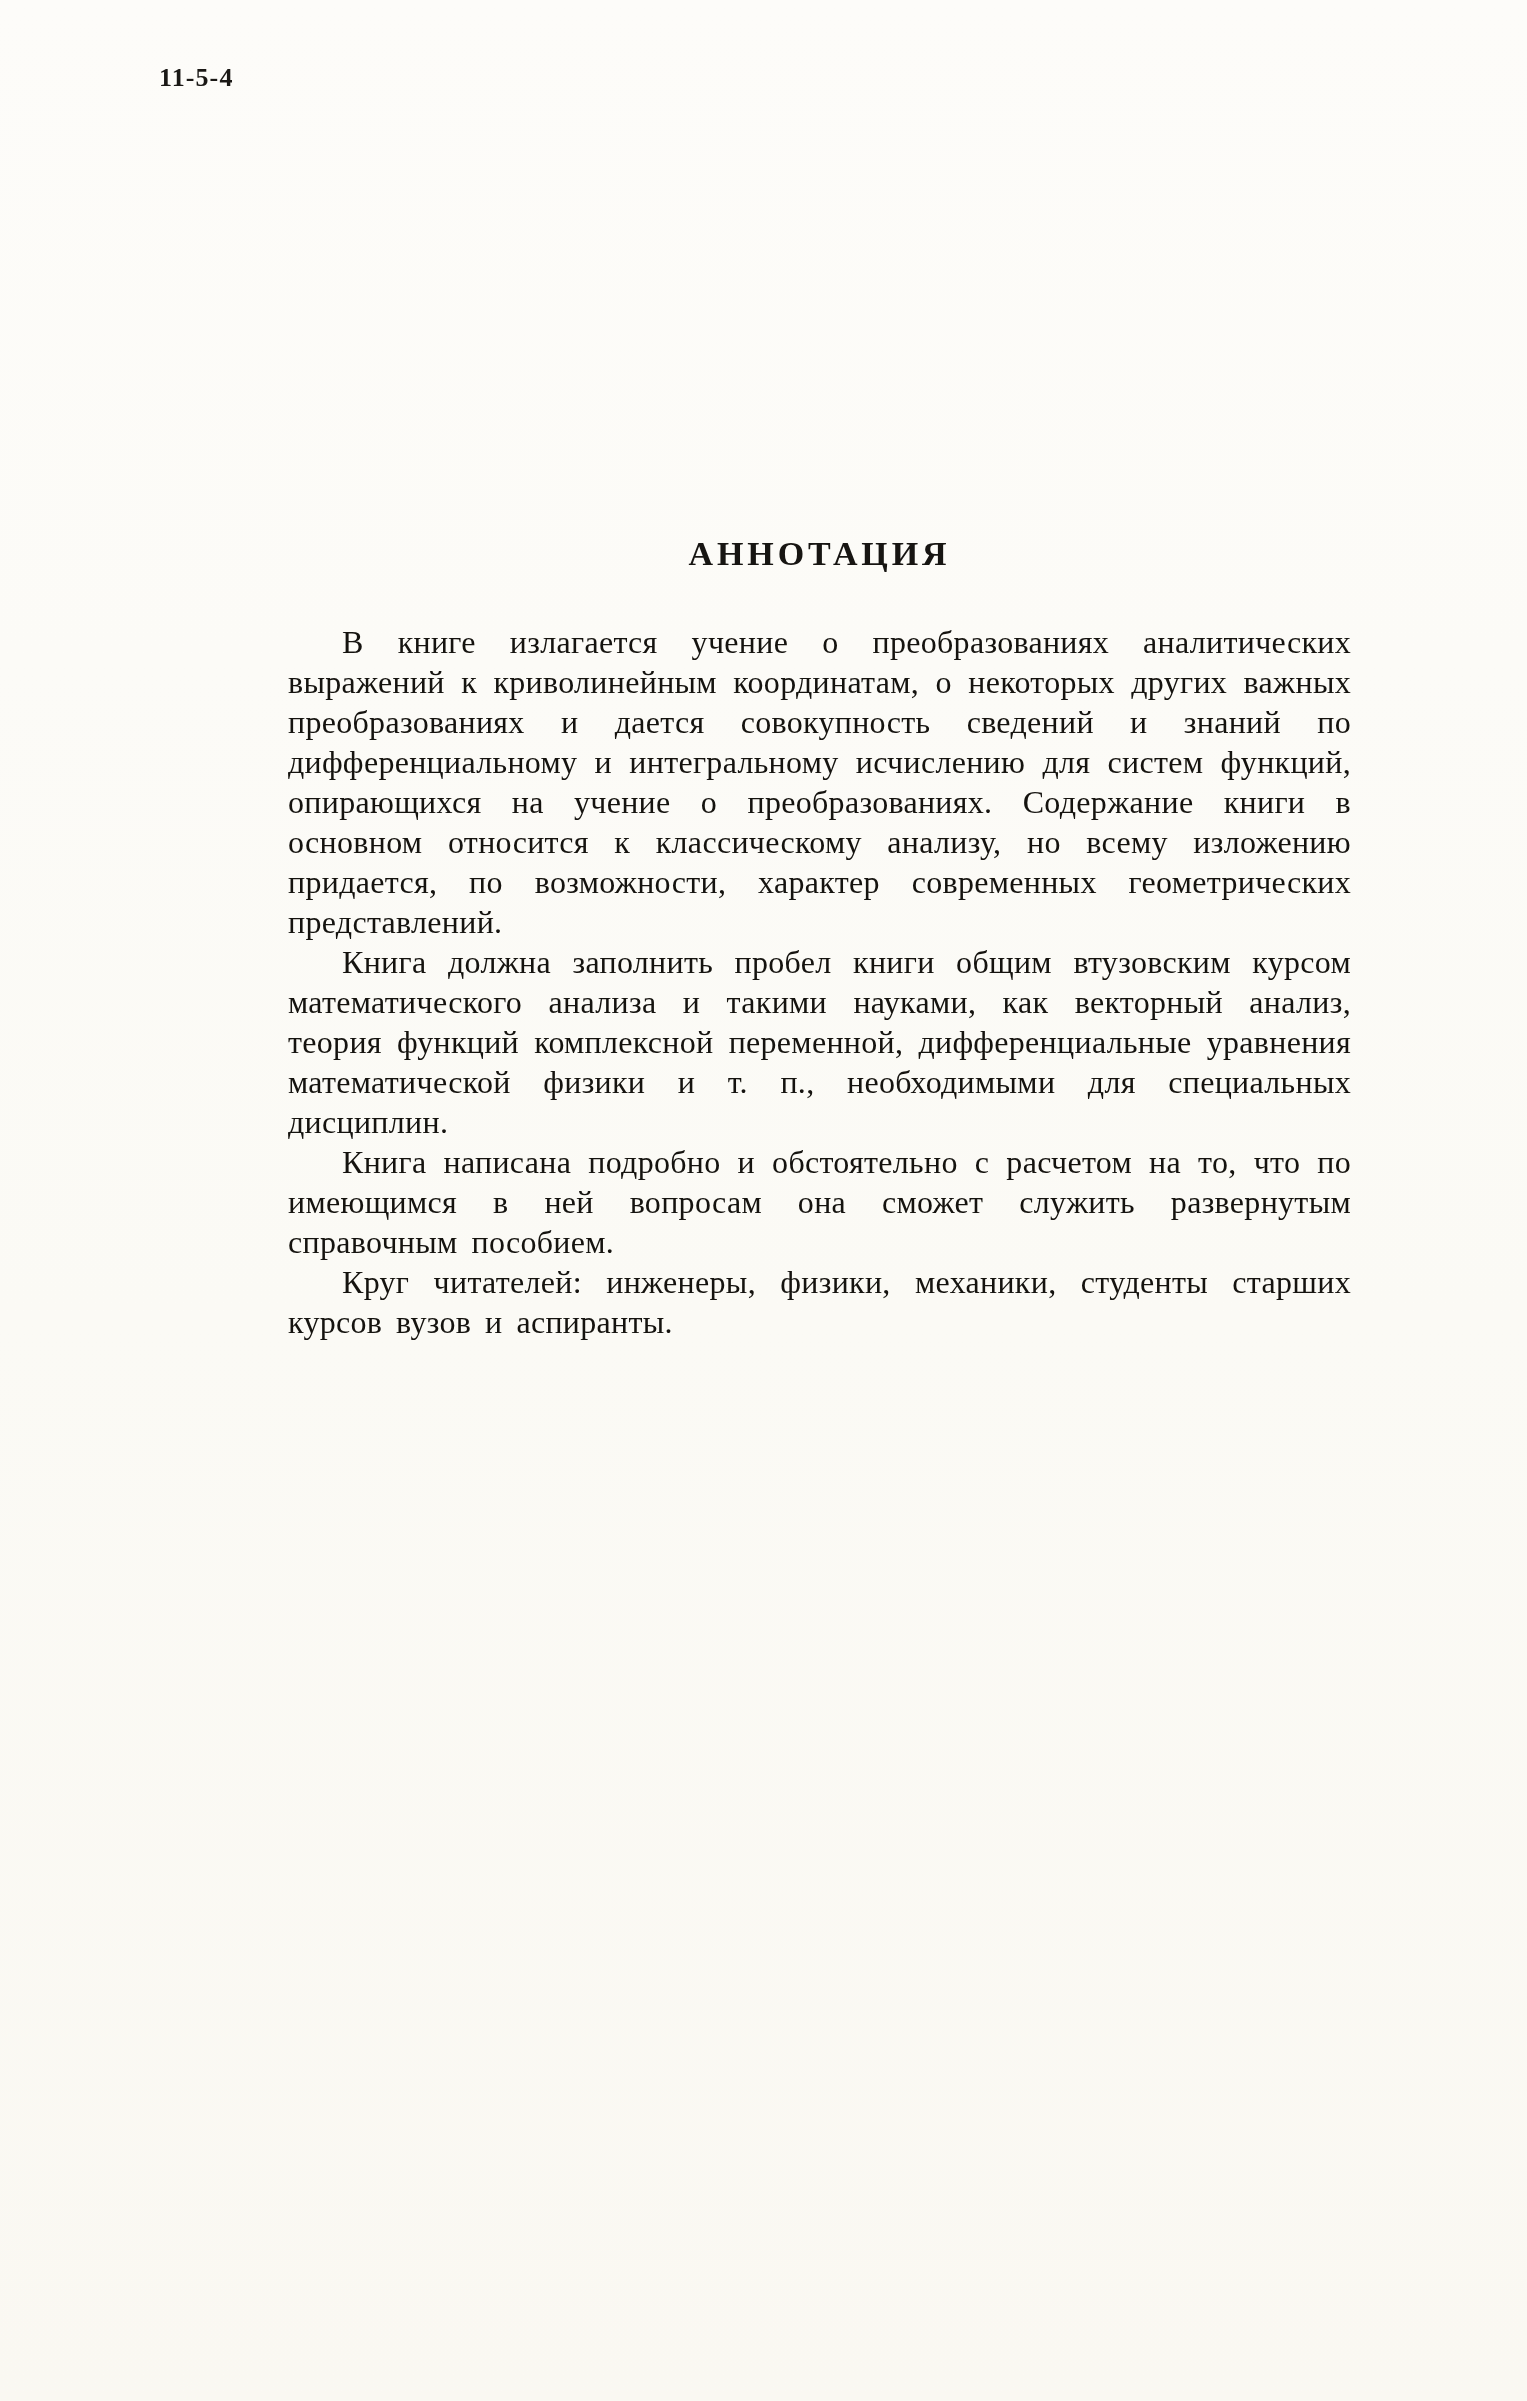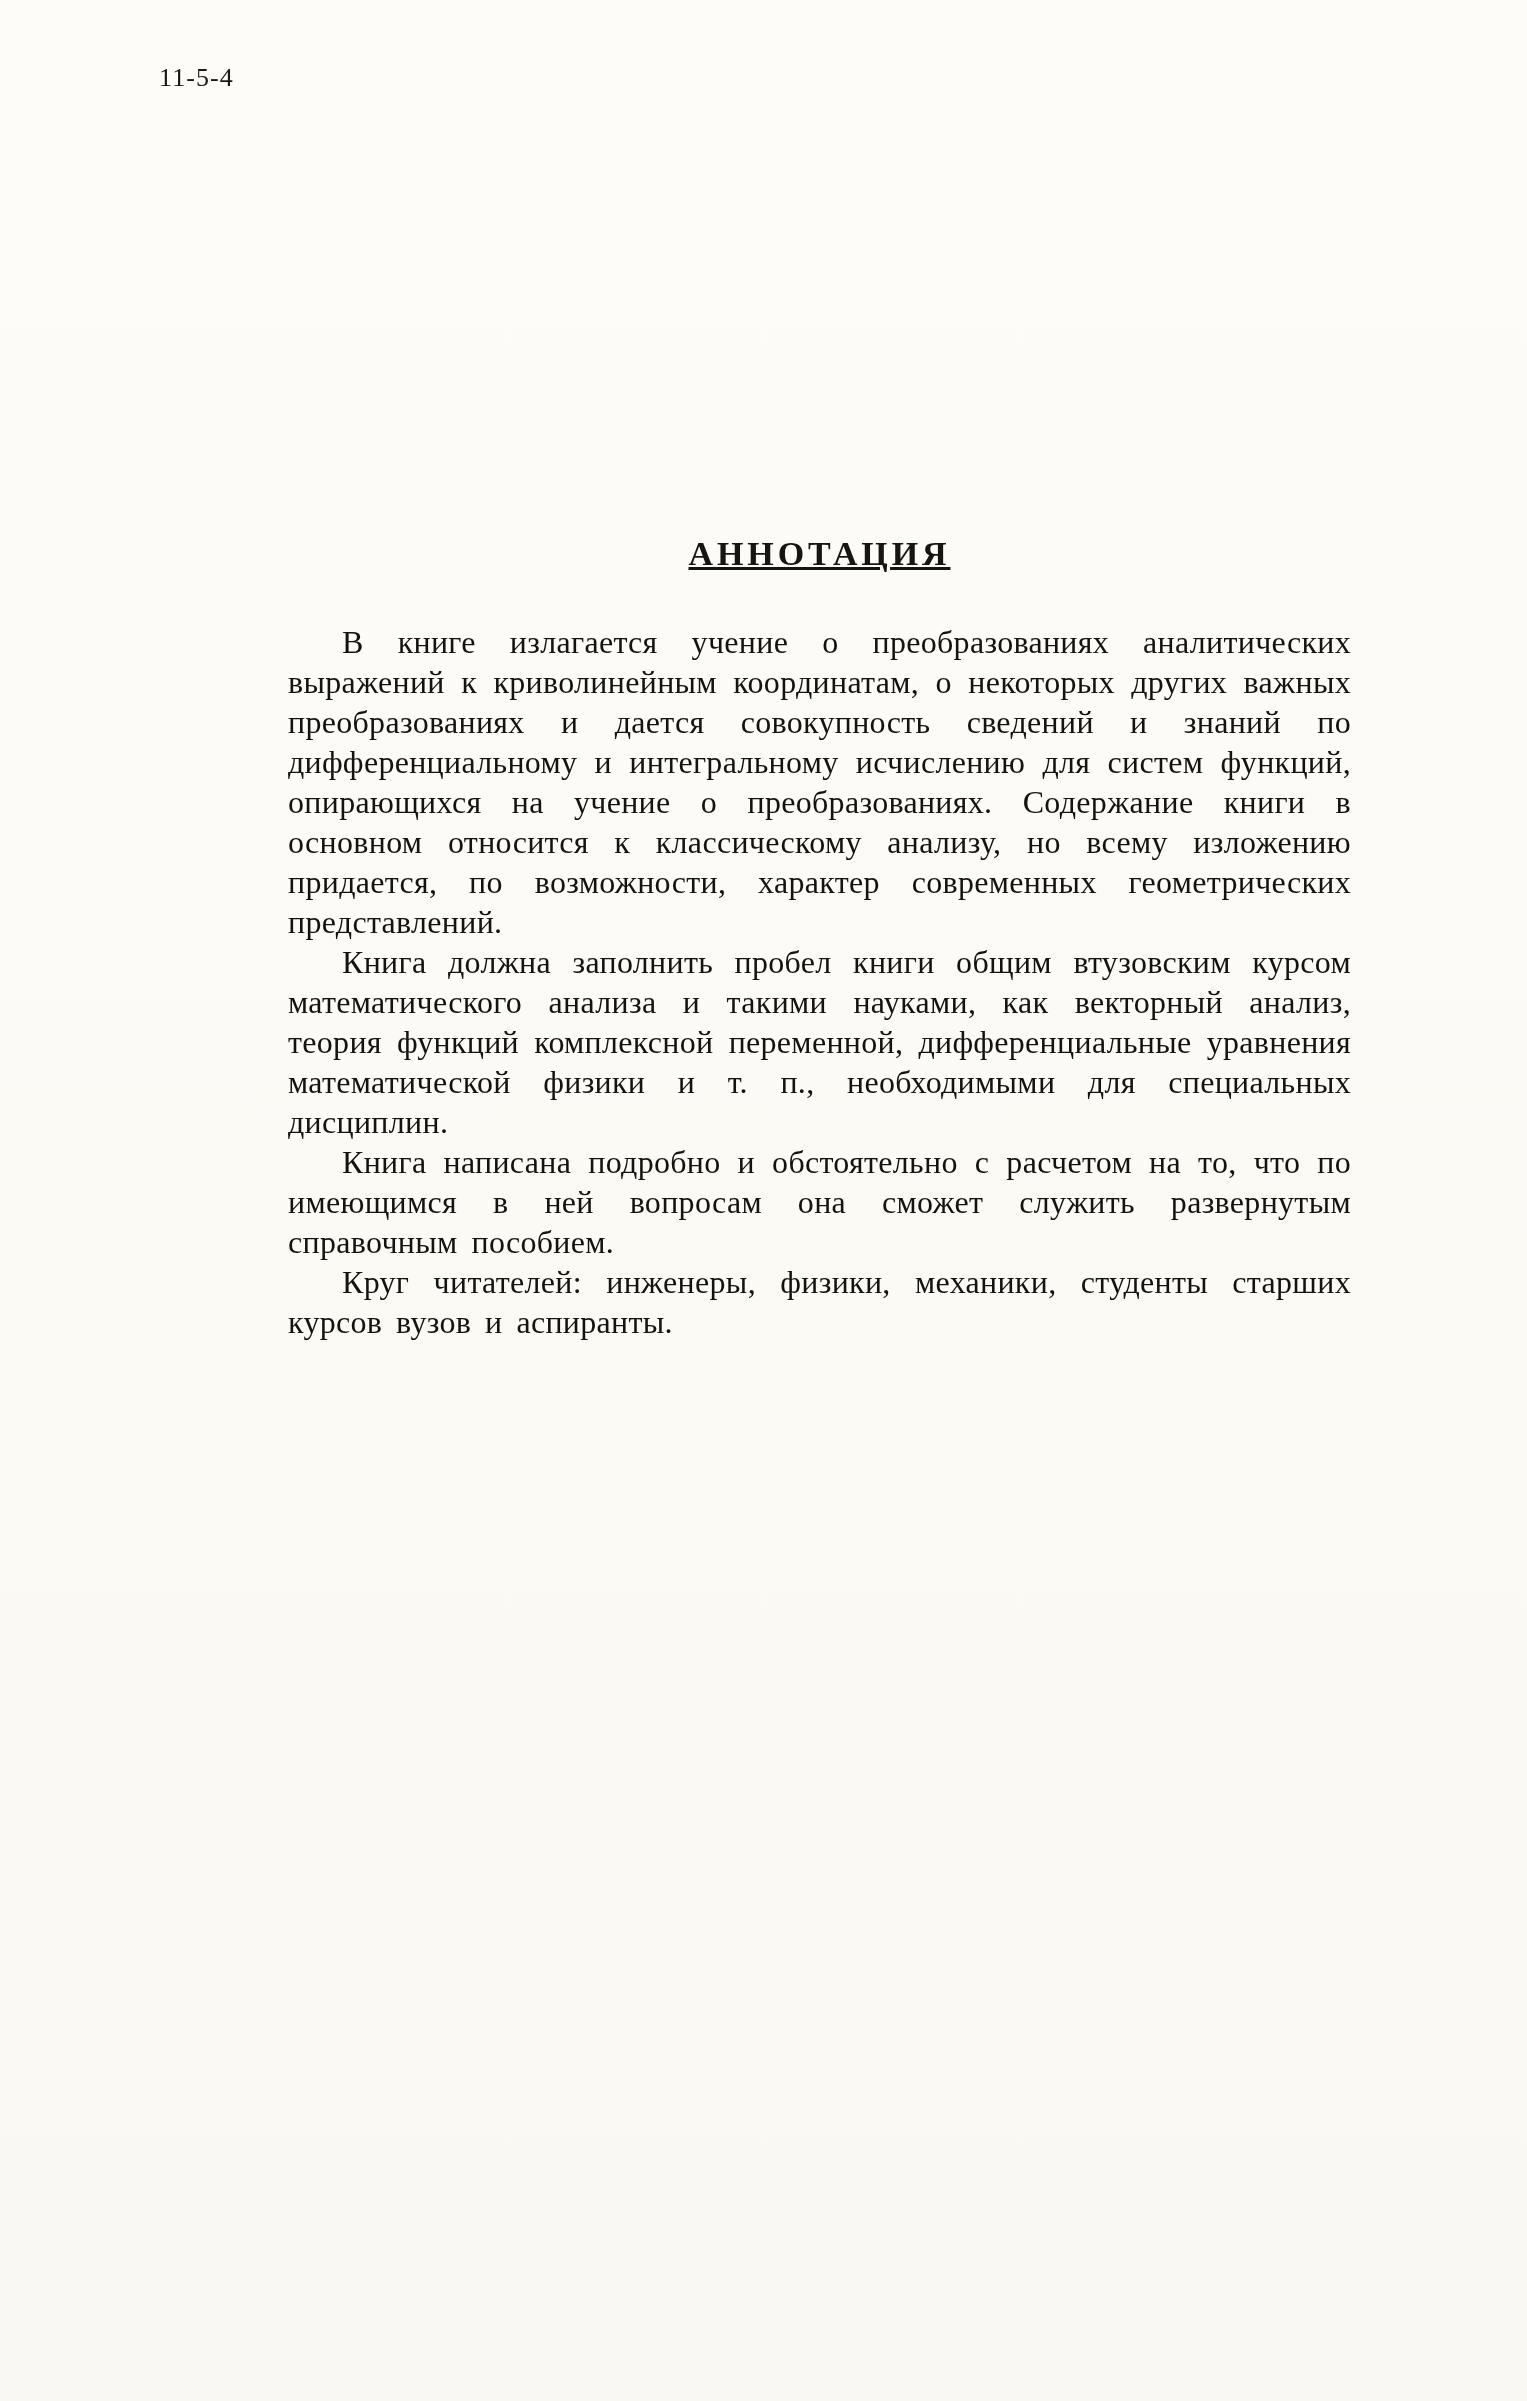--- a/index.html
+++ b/index.html
@@ -18,38 +18,37 @@
   .scan-page {
     position: absolute;
     inset: 0;
     background: linear-gradient(180deg, #fdfcf9 0%, #fbfaf5 55%, #faf8f2 100%);
   }
   .page-code {
     position: absolute;
     left: 159px;
     top: 63px;
     font-size: 26px;
-    font-weight: 400;
+    font-weight: 700;
     letter-spacing: 1.1px;
     color: #1a1815;
   }
   .content {
     position: absolute;
     left: 288px;
     top: 535px;
     width: 1063px;
   }
   .heading {
     margin: 0 0 49px 0;
     text-align: center;
     font-size: 34px;
     font-weight: 700;
     letter-spacing: 3.9px;
     color: #171512;
-    text-decoration: underline;
   }
   .para {
     margin: 0;
     font-size: 32px;
     line-height: 40px;
     font-weight: 400;
     text-align: justify;
     text-indent: 54px;
     word-spacing: 5.6px;
     letter-spacing: 0.3px;

